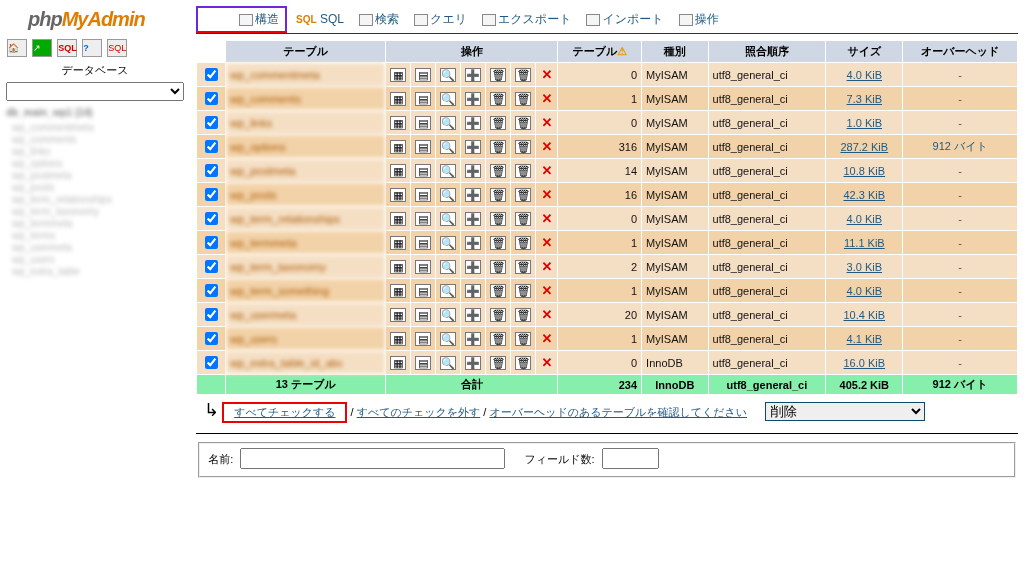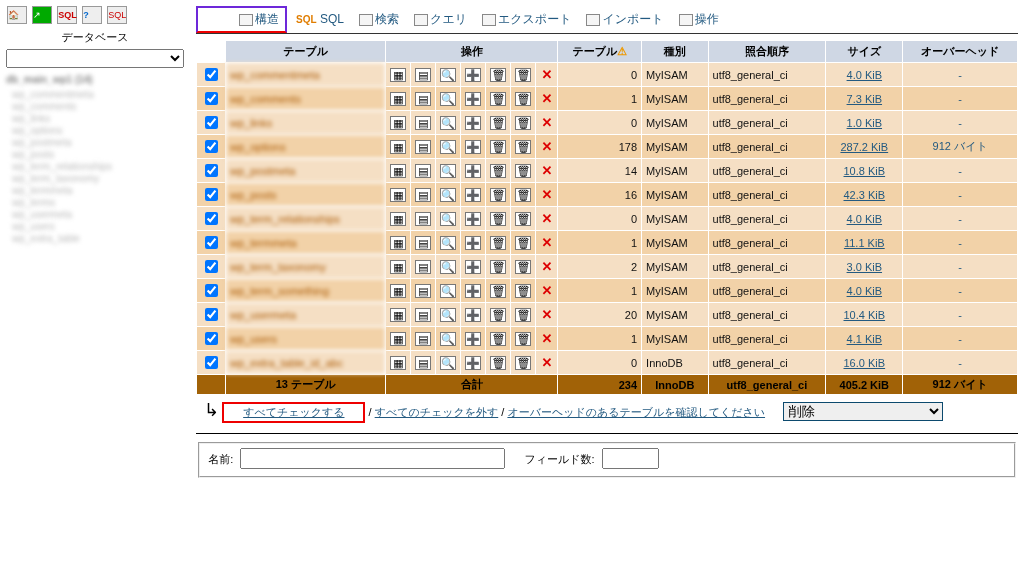--- a/index.html
+++ b/index.html
@@ -38,41 +38,44 @@
   td.tname { color:#aa5800; filter:blur(2px); }
   td.opcell { width:22px; text-align:center; }
   .op-ico { display:inline-block; width:16px; height:14px; border:1px solid #777; background:#fff; vertical-align:middle; }
   .op-del { color:#d00; font-weight:bold; font-size:13px; }
   td.rec { text-align:right; color:#111; }
   td.type { color:#111; }
   td.coll { color:#111; }
   td.size { text-align:center; }
   td.size a { color:#235a81; }
   td.ovh { text-align:center; color:#235a81; }
-  tr.totals td { background:#a16207; font-weight:bold; text-align:center; }
+  tr.totals td { background:#86efac; font-weight:bold; text-align:center; }
   tr.totals td.left { text-align:center; }
   .bulk-row { padding:4px 0; }
   .bulk-row .arrow { font-size:18px; margin-left:8px; }
   .bulk-row a { color:#235a81; }
-  .bulk-row .box1 { border:2px solid #e00; padding:1px 19px; display:inline-block; }
+  .bulk-row .box1 { border:2px solid #e00; padding:1px 10px; display:inline-block; }
   .bulk-row select { border:1px solid #0c4a6e; width:160px; }
   hr.sep { margin:6px 0; border:none; border-top:1px solid #000; }
   .print-row a { color:#235a81; }
   .print-row .pi { display:inline-block; width:14px; height:12px; border:1px solid #888; margin-right:2px; vertical-align:middle; }
   fieldset.create { margin-top:8px; }
   fieldset.create legend .li { display:inline-block; width:12px; height:12px; background:#fc0; border:1px solid #aa7700; margin-right:3px; vertical-align:middle; }
   fieldset.create legend .blur { filter:blur(3px); color:#235a81; }
   fieldset.create label { margin-right:4px; }
   fieldset.create input[type=text] { margin-right:16px; }
 </style>
 </head>
 <body>
 
 <div class="page">
   <div class="sidebar">
+    <div class="logo">
+      <span class="p1">php</span><span class="p2">My</span><span class="p3">Admin</span>
+    </div>
     <div class="mini-icons">
       <span>🏠</span>
       <span style="background:#0a0;color:#fff;">↗</span>
       <span style="color:#c00;font-weight:bold;">SQL</span>
       <span style="color:#06c;font-weight:bold;">?</span>
       <span style="color:#c00;">SQL</span>
     </div>
     <div class="db-label">データベース</div>
     <select class="db-select"><option></option></select>
     <div class="db-tree">
@@ -172,21 +175,21 @@
           <tr class="row-alt">
             <td class="chk"><input type="checkbox" checked="" style=""></td>
             <td class="tname">wp_options</td>
             <td class="opcell"><span class="op-ico">▦</span></td>
             <td class="opcell"><span class="op-ico">▤</span></td>
             <td class="opcell"><span class="op-ico">🔍</span></td>
             <td class="opcell"><span class="op-ico">➕</span></td>
             <td class="opcell"><span class="op-ico">🗑</span></td>
             <td class="opcell"><span class="op-ico">🗑</span></td>
             <td class="opcell"><span class="op-del">✕</span></td>
-            <td class="rec">178</td>
+            <td class="rec">316</td>
             <td class="type">MyISAM</td>
             <td class="coll">utf8_general_ci</td>
             <td class="size"><a href="#">287.2 KiB</a></td>
             <td class="ovh">912 バイト</td>
           </tr>
           <tr class="row-a">
             <td class="chk"><input type="checkbox" checked="" style=""></td>
             <td class="tname">wp_postmeta</td>
             <td class="opcell"><span class="op-ico">▦</span></td>
             <td class="opcell"><span class="op-ico">▤</span></td>

